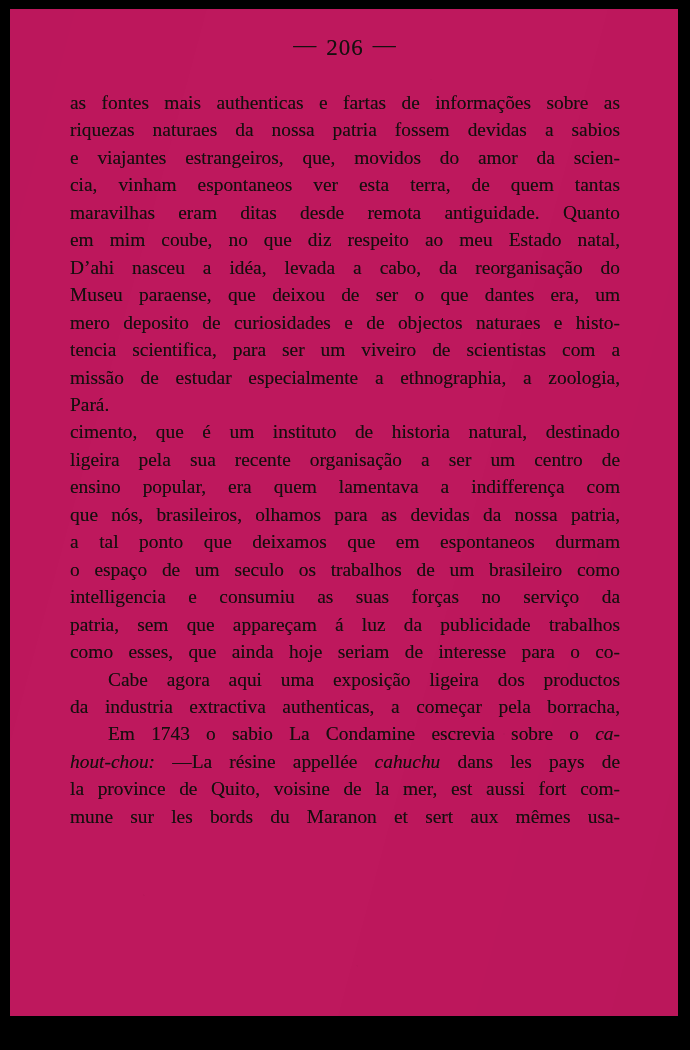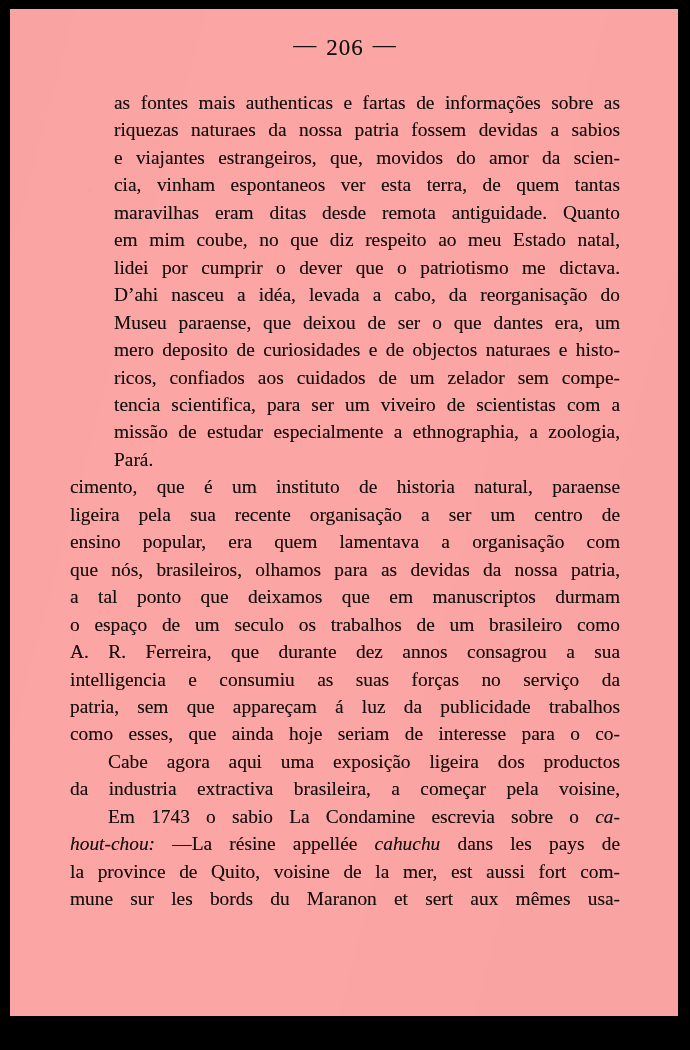--- a/index.html
+++ b/index.html
@@ -16,21 +16,21 @@
     overflow: hidden;
   }
 
   
   .paper {
     position: absolute;
     left: 10px;
     top: 9px;
     width: 668px;
     height: 1007px;
-    background: #fca5a5;
+    background: #be185d;
     overflow: hidden;
   }
 
   
   .paper::before {
     content: "";
     position: absolute;
     inset: 0;
     pointer-events: none;
     background:
@@ -83,21 +83,20 @@
     text-justify: inter-word;
   }
 
   .body-text p {
     margin: 0;
     text-indent: 38px;
   }
 
   .body-text p.no-indent {
     text-indent: 0;
-    margin-left: 44px;
   }
 
   
   .line {
     display: block;
     text-indent: 0;
   }
 
   .line.justify {
     text-align: justify;
@@ -134,44 +133,41 @@
       </div>
 
       <div class="body-text">
           <p class="no-indent">
             <span class="line justify">as fontes mais authenticas e fartas de informações sobre as</span>
             <span class="line justify">riquezas naturaes da nossa patria fossem devidas a sabios</span>
             <span class="line justify">e viajantes estrangeiros, que, movidos do amor da scien-</span>
             <span class="line justify">cia, vinham espontaneos ver esta terra, de quem tantas</span>
             <span class="line justify">maravilhas eram ditas desde remota antiguidade. Quanto</span>
             <span class="line justify">em mim coube, no que diz respeito ao meu Estado natal,</span>
-            <span class="line justify">lidei por cumprir o dever que o patriotismo me dictava.</span>
             <span class="line justify">D’ahi nasceu a idéa, levada a cabo, da reorganisação do</span>
             <span class="line justify">Museu paraense, que deixou de ser o que dantes era, um</span>
             <span class="line justify">mero deposito de curiosidades e de objectos naturaes e histo-</span>
-            <span class="line justify">ricos, confiados aos cuidados de um zelador sem compe-</span>
             <span class="line justify">tencia scientifica, para ser um viveiro de scientistas com a</span>
             <span class="line justify">missão de estudar especialmente a ethnographia, a zoologia,</span>
             <span class="line last">Pará.</span>
           </p>
           <p>
-            <span class="line justify">cimento, que é um instituto de historia natural, paraense</span>
+            <span class="line justify">cimento, que é um instituto de historia natural, destinado</span>
             <span class="line justify">ligeira pela sua recente organisação a ser um centro de</span>
-            <span class="line justify">ensino popular, era quem lamentava a organisação com</span>
+            <span class="line justify">ensino popular, era quem lamentava a indifferença com</span>
             <span class="line justify">que nós, brasileiros, olhamos para as devidas da nossa patria,</span>
-            <span class="line justify">a tal ponto que deixamos que em manuscriptos durmam</span>
+            <span class="line justify">a tal ponto que deixamos que em espontaneos durmam</span>
             <span class="line justify">o espaço de um seculo os trabalhos de um brasileiro como</span>
-            <span class="line justify">A. R. Ferreira, que durante dez annos consagrou a sua</span>
             <span class="line justify">intelligencia e consumiu as suas forças no serviço da</span>
             <span class="line justify">patria, sem que appareçam á luz da publicidade trabalhos</span>
             <span class="line justify">como esses, que ainda hoje seriam de interesse para o co-</span>
           </p>
           <p>
             <span class="line justify indent">Cabe agora aqui uma exposição ligeira dos productos</span>
-            <span class="line justify">da industria extractiva brasileira, a começar pela voisine,</span>
+            <span class="line justify">da industria extractiva authenticas, a começar pela borracha,</span>
           </p>
           <p>
             <span class="line justify indent">Em 1743 o sabio La Condamine escrevia sobre o <em>ca-</em></span>
             <span class="line justify"><em>hout-chou:</em> —La résine appellée <em>cahuchu</em> dans les pays de</span>
             <span class="line justify">la province de Quito, voisine de la mer, est aussi fort com-</span>
             <span class="line justify">mune sur les bords du Maranon et sert aux mêmes usa-</span>
           </p>
         </div>
 
     </div>

